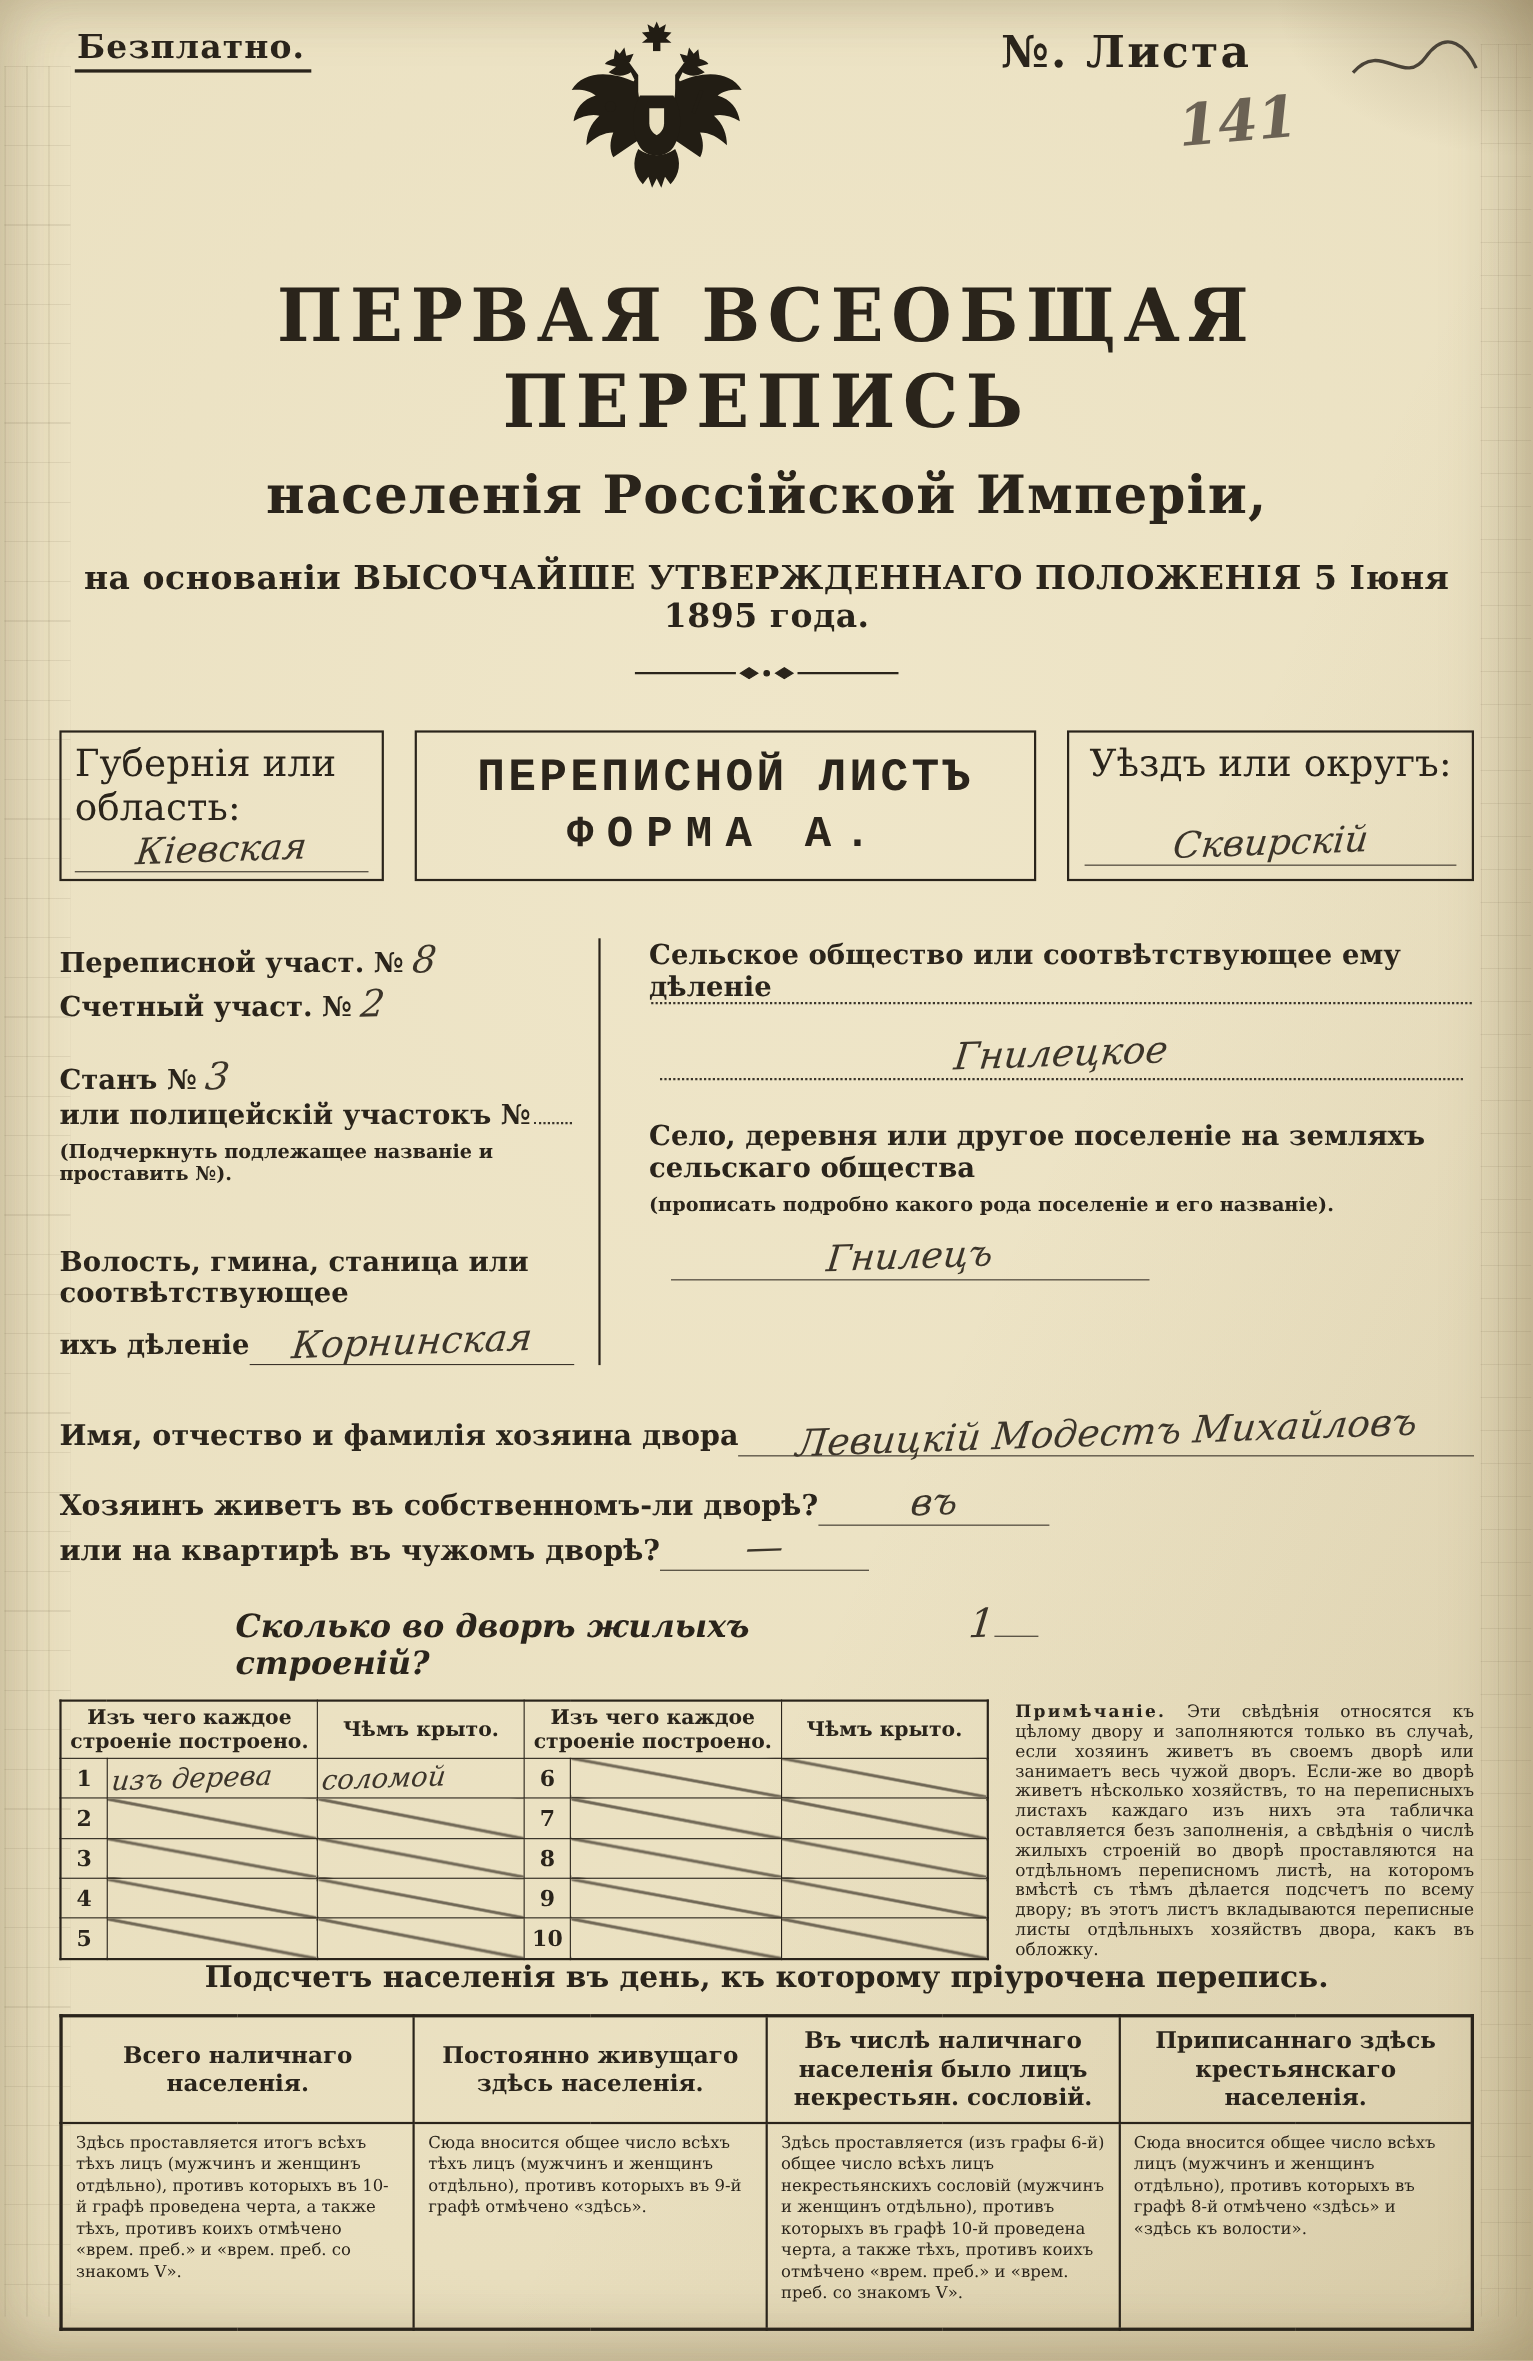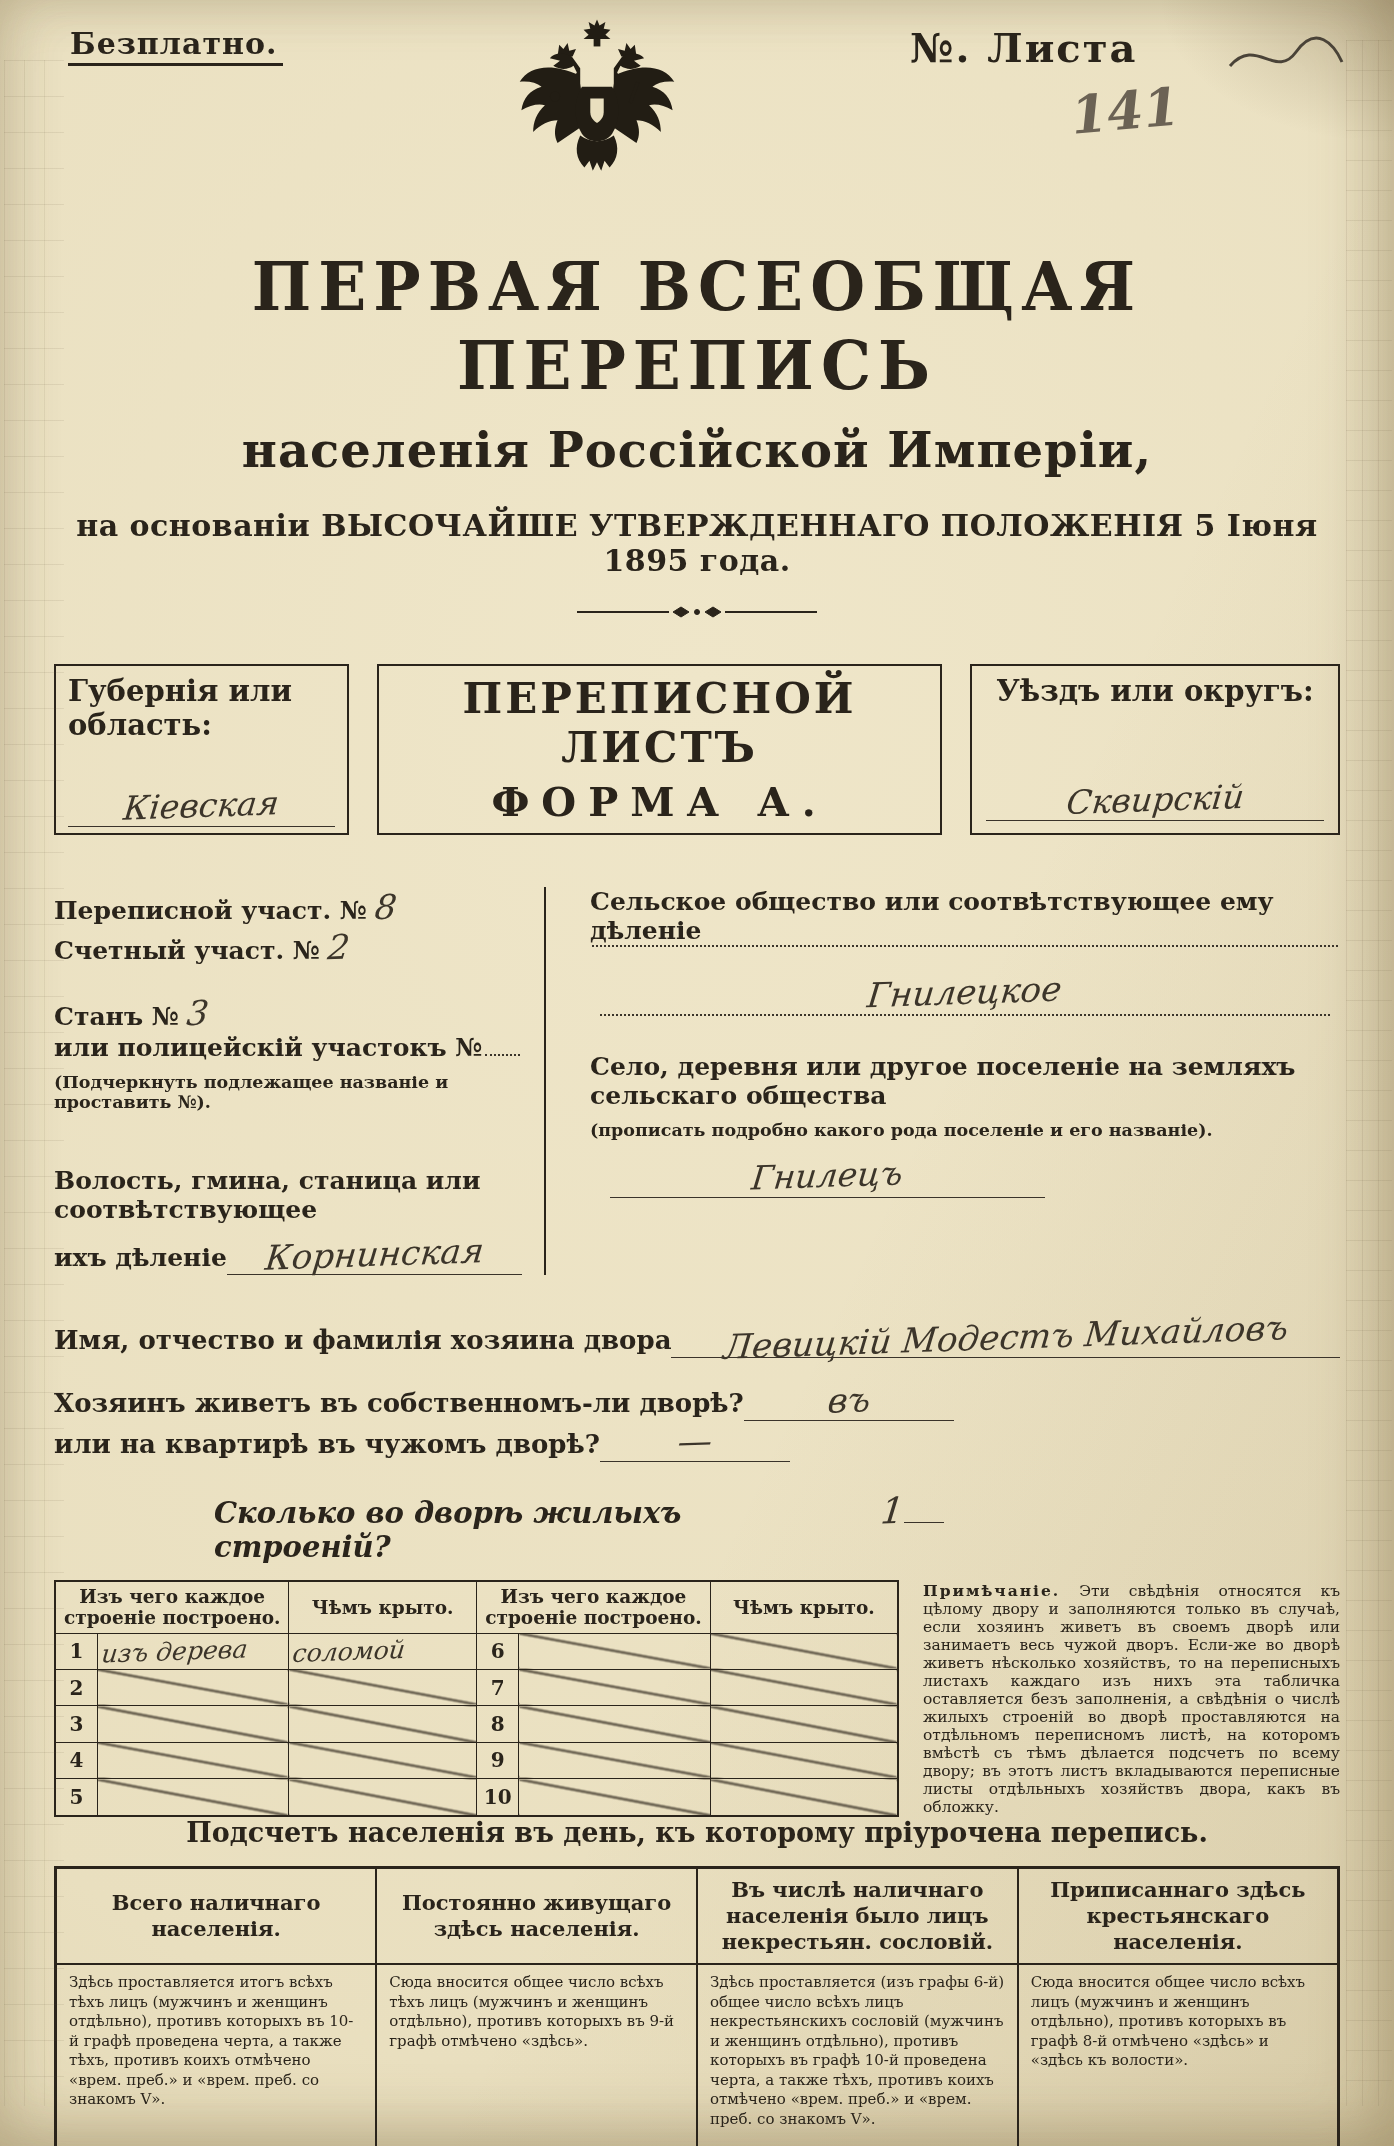--- a/index.html
+++ b/index.html
@@ -36,23 +36,23 @@
   .sheet-number{position:absolute;top:56px;right:160px;font-size:52px;color:#6b6254;transform:rotate(-5deg);font-style:italic;font-weight:bold;}
 
   h1.title{margin:0;text-align:center;font-size:63px;font-weight:bold;letter-spacing:7px;transform:scaleY(1.06);}
   h2.subtitle{margin:22px 0 0;text-align:center;font-size:48px;font-weight:bold;letter-spacing:1px;}
   .basis{margin-top:30px;text-align:center;font-size:30px;font-weight:bold;letter-spacing:.5px;}
   .ornament{margin-top:26px;text-align:center;height:18px;}
 
   .boxesrow{display:flex;justify-content:space-between;margin-top:42px;align-items:stretch;}
   .box{border:2.5px solid #2a241b;box-sizing:border-box;display:flex;flex-direction:column;justify-content:space-between;}
   .box-left{width:295px;padding:8px 12px 6px;}
-  .box-center{width:565px;padding:8px 10px;text-align:center;justify-content:center;}
+  .box-center{width:565px;padding:8px 10px;text-align:center;justify-content:center;font-family:Liberation Mono, monospace;}
   .box-right{width:370px;padding:8px 14px 12px;}
-  .box-label{font-size:29px;font-weight:bold;}
+  .box-label{font-size:34px;font-weight:normal;}
   .box-right .box-label{text-align:center;}
   .box-value{text-align:center;border-bottom:1.5px solid #3a332a;font-size:33px;line-height:1.1;padding-bottom:2px;}
   .form-l1{font-size:42px;font-weight:bold;letter-spacing:3px;}
   .form-l2{font-size:40px;font-weight:bold;letter-spacing:12px;margin-top:6px;}
 
   .hw{font-style:italic;color:#3c352a;font-family:"DejaVu Serif","Liberation Serif",serif;}
   .hwskew{display:inline-block;transform:skewX(-8deg) rotate(-2deg);}
 
   .twocol{display:flex;margin-top:52px;min-height:322px;}
   .col-left{width:468px;padding-right:22px;box-sizing:content-box;}

